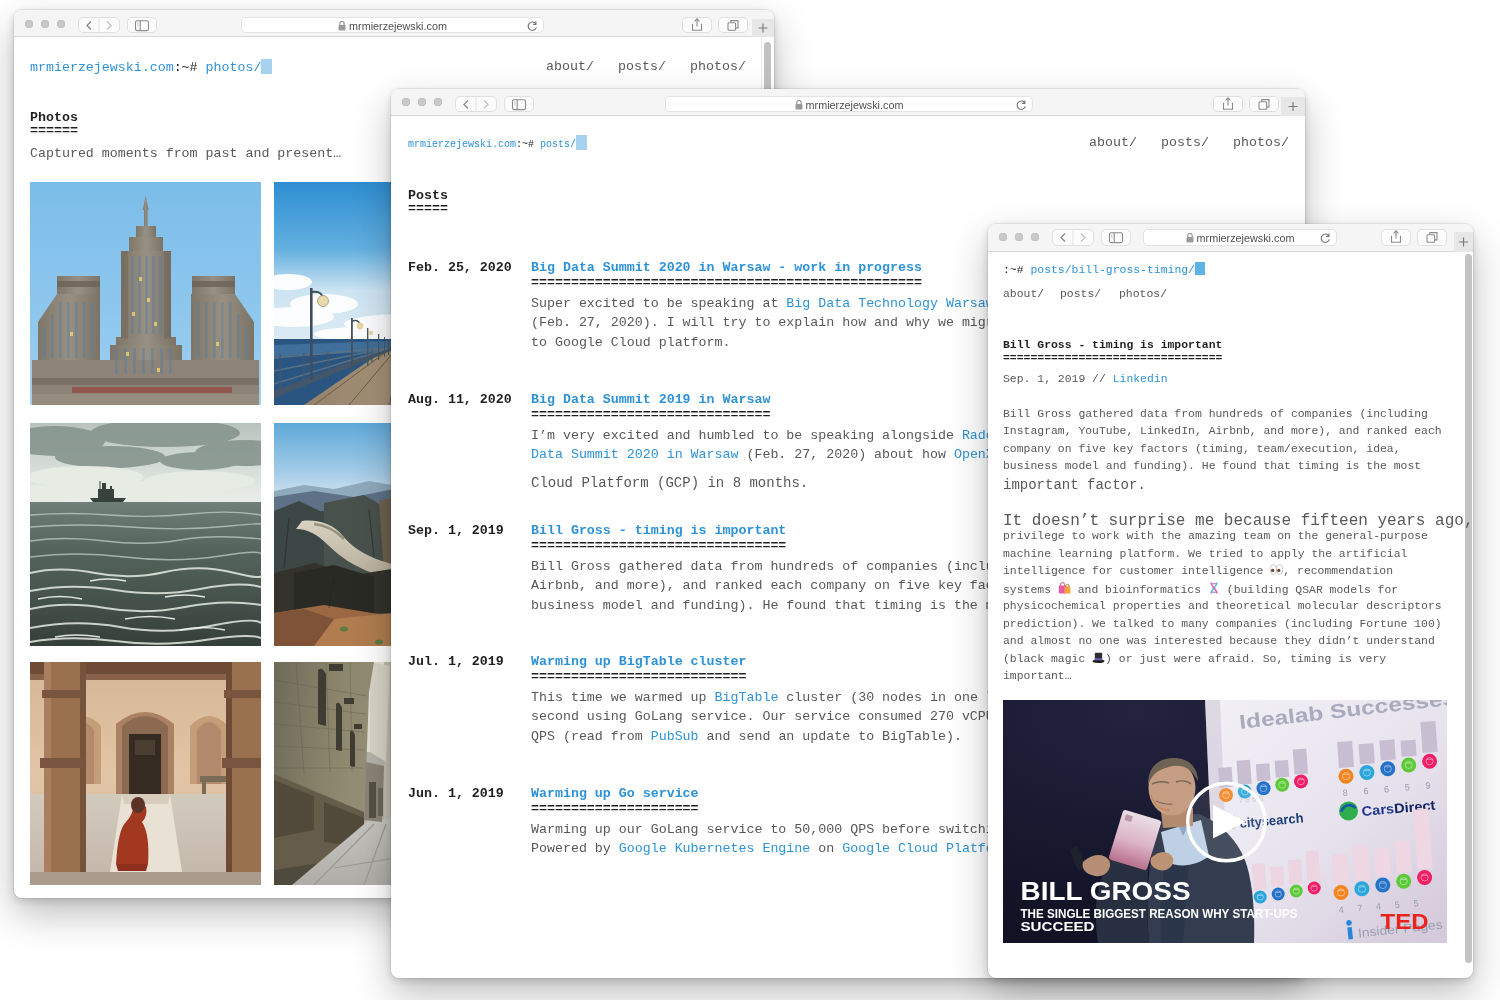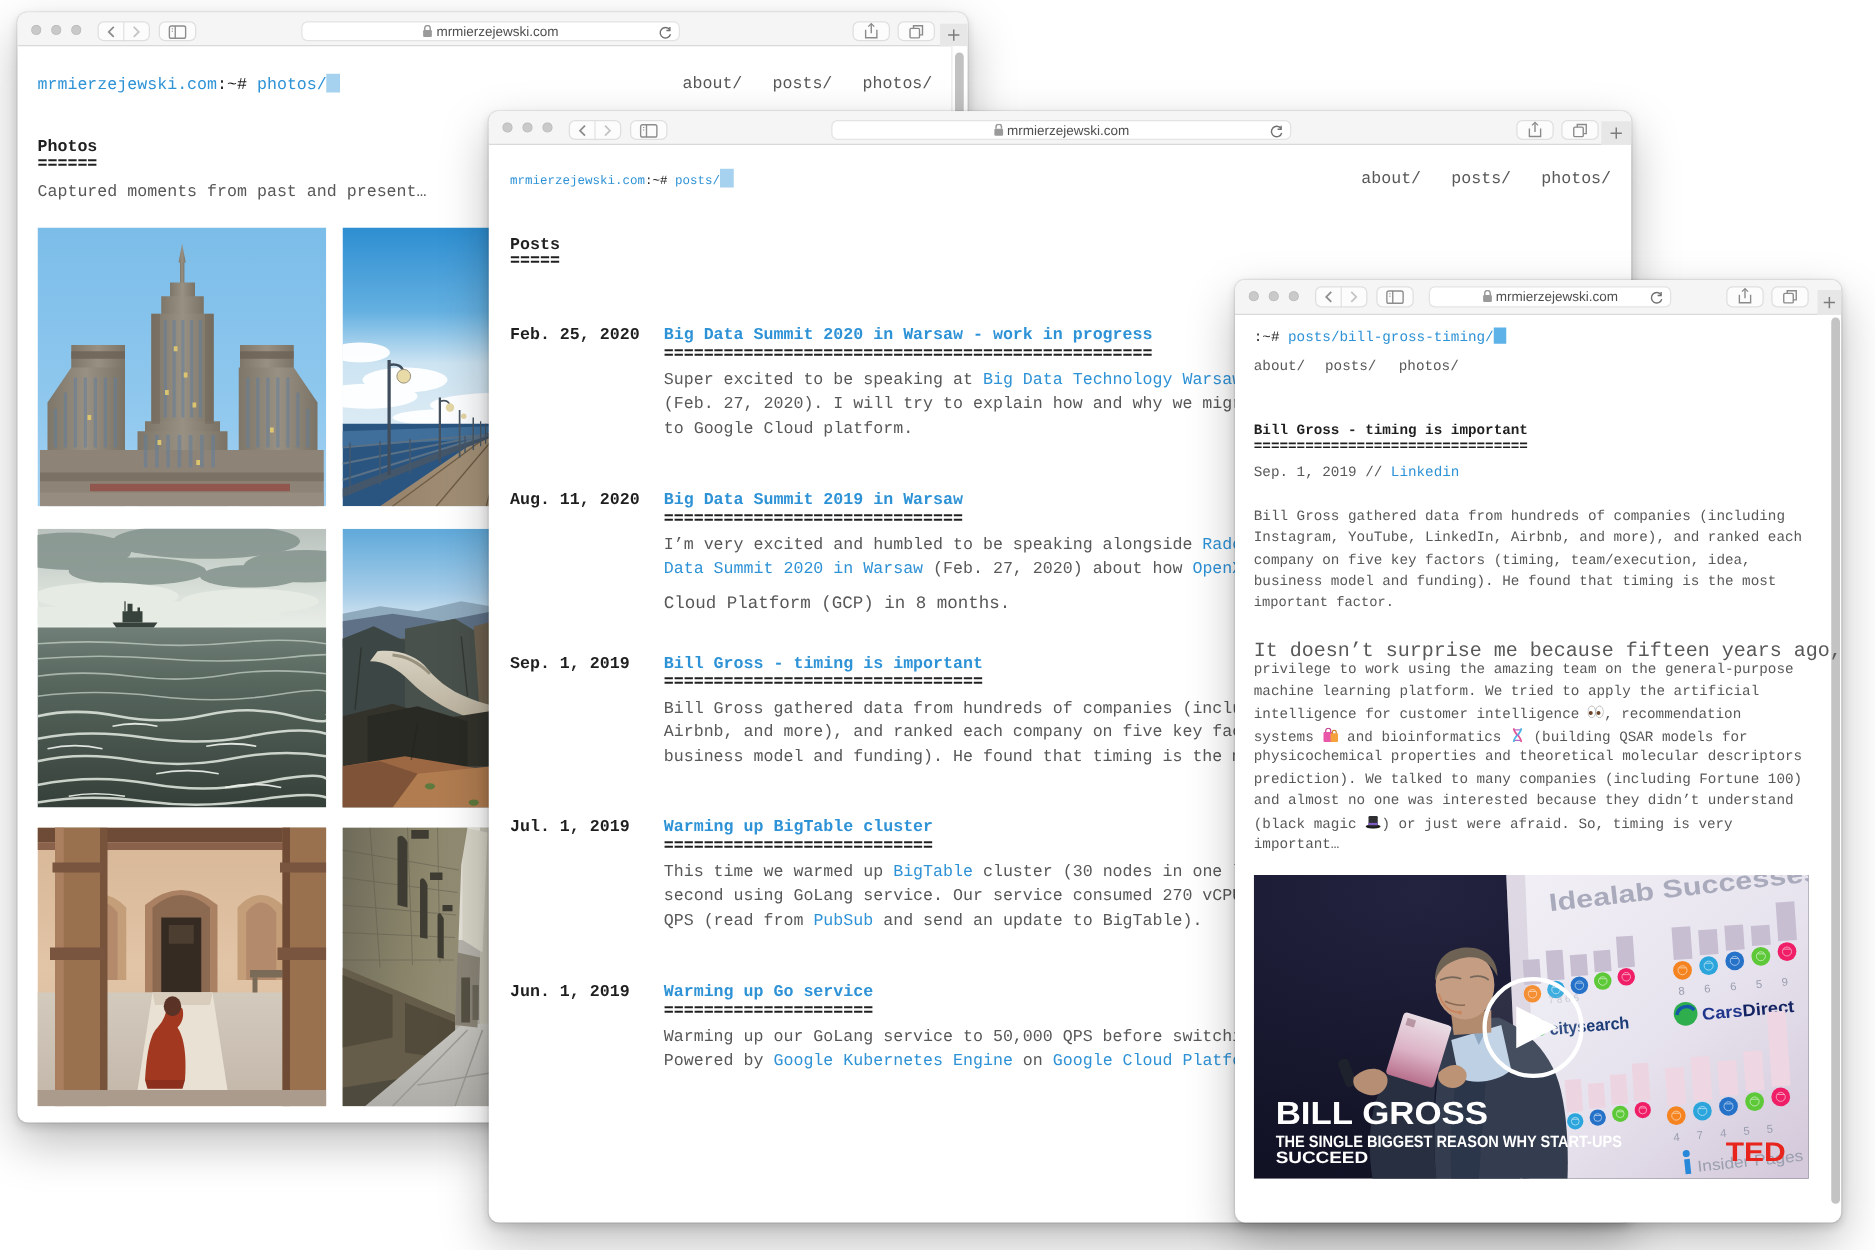--- a/index.html
+++ b/index.html
@@ -538,23 +538,23 @@
 <div class="line gray" style="left:15px; top:63.1px; font-size:11.43px;">about/</div>
 <div class="line gray" style="left:72px; top:63.1px; font-size:11.43px;">posts/</div>
 <div class="line gray" style="left:131px; top:63.1px; font-size:11.43px;">photos/</div>
 <div class="line blk b" style="left:15px; top:113.6px; font-size:11.43px;">Bill Gross - timing is important</div>
 <div class="line blk b" style="left:15px; top:126.6px; font-size:11.43px;">================================</div>
 <div class="line gray" style="left:15px; top:147.6px; font-size:11.43px;">Sep. 1, 2019 // <span class="blue">Linkedin</span></div>
 <div class="line gray" style="left:15px; top:182.6px; font-size:11.43px;">Bill Gross gathered data from hundreds of companies (including</div>
 <div class="line gray" style="left:15px; top:200.1px; font-size:11.43px;">Instagram, YouTube, LinkedIn, Airbnb, and more), and ranked each</div>
 <div class="line gray" style="left:15px; top:217.6px; font-size:11.43px;">company on five key factors (timing, team/execution, idea,</div>
 <div class="line gray" style="left:15px; top:235.1px; font-size:11.43px;">business model and funding). He found that timing is the most</div>
-<div class="line gray" style="left:15px; top:252.6px; font-size:11px;">important factor.</div>
+<div class="line gray" style="left:15px; top:252.6px; font-size:14px;">important factor.</div>
 <div class="line gray" style="left:15px; top:287.6px; font-size:16px;text-align:right;">It doesn’t surprise me because fifteen years ago, I had the</div>
-<div class="line gray" style="left:15px; top:305.1px; font-size:11.43px;">privilege to work using the amazing team on the general-purpose</div>
+<div class="line gray" style="left:15px; top:305.1px; font-size:11.43px;">privilege to work with the amazing team on the general-purpose</div>
 <div class="line gray" style="left:15px; top:322.6px; font-size:11.43px;">machine learning platform. We tried to apply the artificial</div>
 <div class="line gray" style="left:15px; top:340.1px; font-size:11.43px;">intelligence for customer intelligence <svg width="13" height="11" viewBox="0 0 13 11" style="vertical-align:-1px;">
         <ellipse cx="3.4" cy="5.5" rx="3.1" ry="4.7" fill="#fff" stroke="#999" stroke-width="0.5"></ellipse>
         <ellipse cx="9.6" cy="5.5" rx="3.1" ry="4.7" fill="#fff" stroke="#999" stroke-width="0.5"></ellipse>
         <circle cx="2.6" cy="6.4" r="1.6" fill="#6b4328"></circle>
         <circle cx="8.8" cy="6.4" r="1.6" fill="#6b4328"></circle>
       </svg>, recommendation</div>
 <div class="line gray" style="left:15px; top:357.6px; font-size:11.43px;">systems <svg width="13" height="12" viewBox="0 0 13 12" style="vertical-align:-1px;">
         <rect x="0.8" y="3.5" width="7.6" height="8" rx="0.8" fill="#e857a8"></rect>
         <path d="M2.6 3.8 V2.6 a2 2 0 0 1 4 0 V3.8" fill="none" stroke="#c03a88" stroke-width="0.9"></path>

